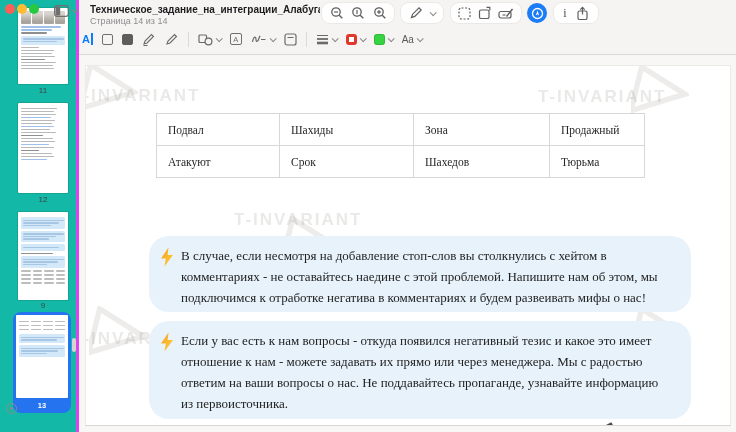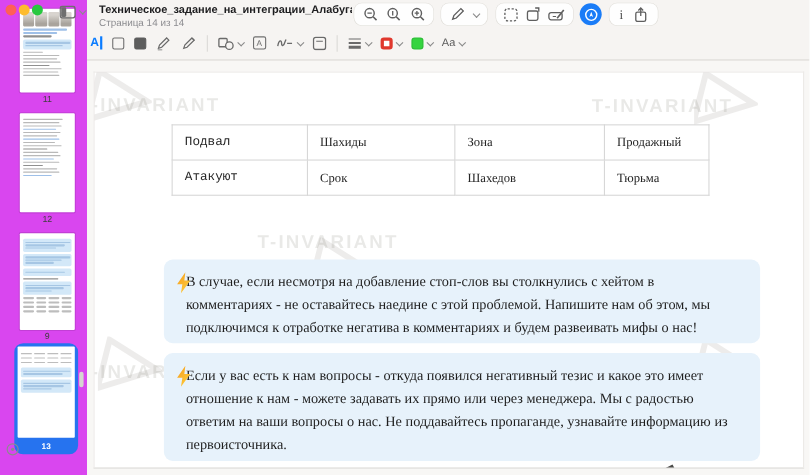--- a/index.html
+++ b/index.html
@@ -2,21 +2,21 @@
 <html><head>
 <meta charset="utf-8">
 <style>
   * { margin:0; padding:0; box-sizing:border-box; }
   body { background:#ffffff; font-family:"Liberation Sans", sans-serif; }
   #window { position:relative; width:736px; height:432px; background:#f7f6f4; overflow:hidden;
             -webkit-font-smoothing:antialiased; }
 
   
   #sidebar { position:absolute; left:0; top:0; width:79px; height:432px;
-             background:#d946ef; border-right:5px solid #d946ef; z-index:5; }
+             background:#14b8a6; border-right:3px solid #d946ef; z-index:5; }
   .thumb { position:absolute; left:18px; width:50px; background:#ffffff;
            box-shadow:0 0 0 1px rgba(0,0,0,0.10); border-radius:1px; overflow:hidden; padding:3px 3px; }
   .thumb-label { position:absolute; left:18px; width:50px; text-align:center;
                  font-size:8px; color:#3f3f3f; }
   .photo-row { display:flex; gap:1px; margin-bottom:2px; }
   .photo { width:11px; height:13px; background:linear-gradient(#d8d4cf 20%, #a9a49d 80%); border-radius:1px; }
   .tl { height:1.5px; background:#b9b9b9; margin:1.5px 0; border-radius:1px; }
   .tl.b { background:#9fc0e8; }
   .tl.d { background:#8f8f8f; }
   .tbox { background:#d3e8f8; border-radius:1.5px; margin:2px 0; padding:1.5px 1.5px; }
@@ -86,26 +86,26 @@
 
   
   .wm-text { position:absolute; font-size:17px; font-weight:bold; letter-spacing:2px;
              color:rgba(125,122,115,0.17); white-space:nowrap; z-index:1; }
   .wm-tri { position:absolute; z-index:0; }
 
   
   #doc-table { position:absolute; left:70px; top:47px; width:489px; border-collapse:collapse; z-index:2; }
   #doc-table td { border:1px solid #d7d7d7; height:32px; padding:0 0 0 11px;
                   font-family:"Liberation Serif", serif; font-size:11.5px; color:#262626; }
-  #doc-table td:nth-child(1){ width:123px;font-family:Liberation Mono, monospace; } #doc-table td:nth-child(2){ width:134px; }
+  #doc-table td:nth-child(1){ width:123px; } #doc-table td:nth-child(2){ width:134px; }
   #doc-table td:nth-child(3){ width:136px; } #doc-table td:nth-child(4){ width:95px; }
 
   
-  .callout { position:absolute; left:63px; width:542px; background:#e7f2fb; border-radius:8px;
-             padding:9px 18px 9px 20px; font-family:"Liberation Serif", serif; font-size:13px;
+  .callout { position:absolute; left:63px; width:542px; background:#e7f2fb; border-radius:20px;
+             padding:9px 18px 9px 32px; font-family:"Liberation Serif", serif; font-size:13px;
              line-height:21px; color:#1e1e1e; z-index:2; }
   #callout-1 { top:170px; height:76px; }
   #callout-2 { top:255px; height:98px; }
   .bolt { position:absolute; left:10px; top:11px; }
 
   #corner-wedge { position:absolute; left:515px; top:356px; width:0; height:0; z-index:2;
                   border-left:9px solid transparent; border-right:9px solid transparent;
                   border-bottom:9px solid #4a4a48; transform:rotate(18deg); }
 </style>
 </head>

